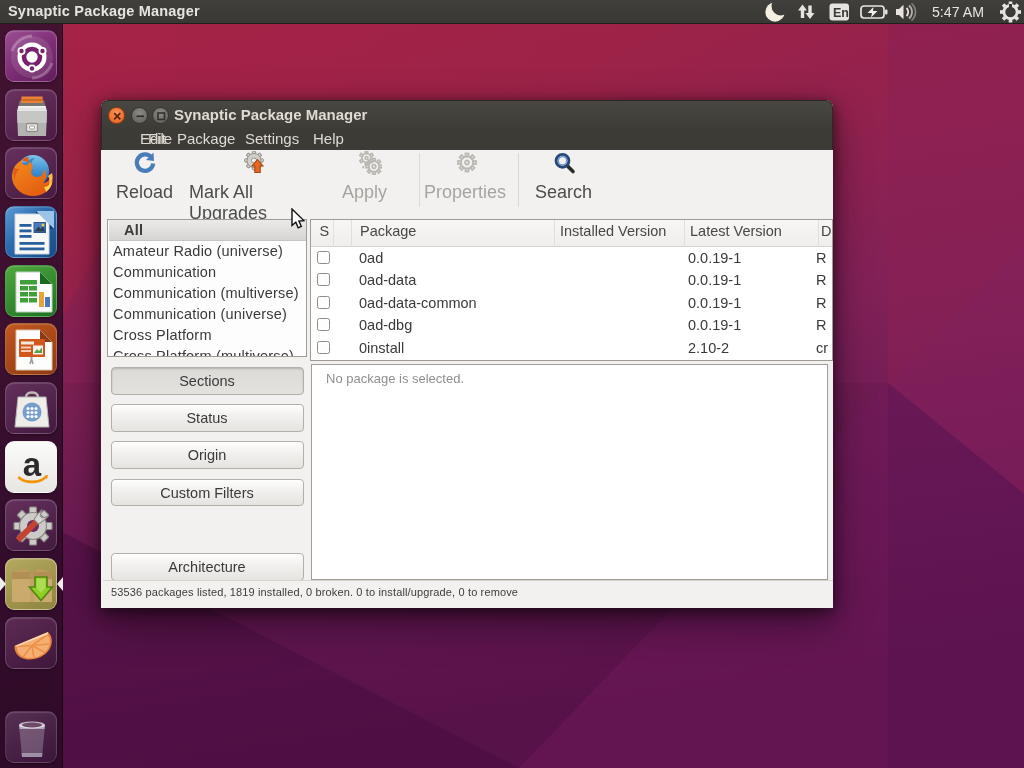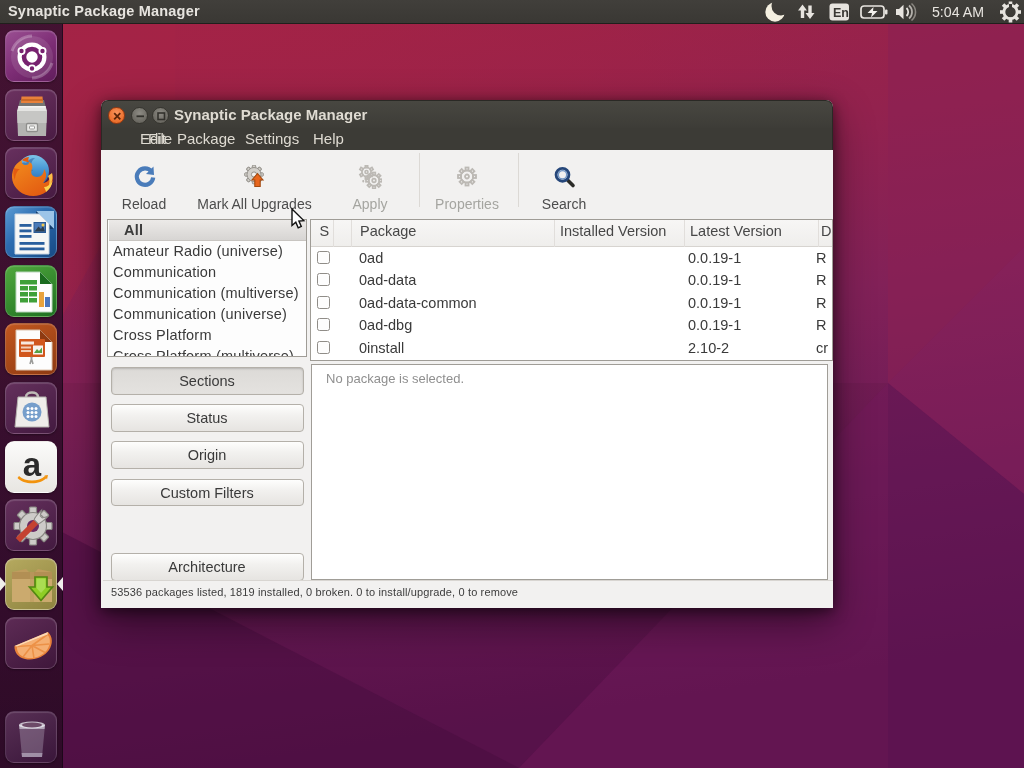--- a/index.html
+++ b/index.html
@@ -42,21 +42,21 @@
   #btn-max  { left:49.5px; background:radial-gradient(circle at 50% 35%, #8d8b84, #706e67 60%, #5d5b54); border:1px solid #36352f; }
   .wbtn svg { position:absolute; left:0; top:0; }
 
   #menubar { position:absolute; left:0; top:28px; width:732px; height:22px;
     background:#3c3b36; border-left:1px solid #2a2925; border-right:1px solid #2a2925;
     color:#dfdbd2; font-size:15px; }
   #menubar span { position:absolute; top:2px; }
 
   #toolbar { position:absolute; left:1px; top:50px; width:730px; height:62.5px;
     background:#f2f1f0; }
-  .titem { position:absolute; top:15px; text-align:center; color:#4c4c4c; font-size:14px; }
+  .titem { position:absolute; top:1px; text-align:left; color:#4c4c4c; font-size:18px; }
   .titem.dis { color:#a5a5a0; }
   .titem .ticon { display:block; margin:0 auto 7px auto; width:24px; height:24px; }
   .tsep { position:absolute; top:3px; height:54px; width:1px; background:#dcd9d5; }
 
   
   #content { position:absolute; left:1px; top:0; width:730px; height:507px; }
 
   #seclist { position:absolute; left:5px; top:118.5px; width:200px; height:138.5px;
     background:#fdfdfd; border:1px solid #9f9c96; font-size:14.5px; color:#3a3a3a; overflow:hidden; }
   .lrow { position:absolute; left:1px; width:197px; height:21px; line-height:21px; padding-left:4px; white-space:nowrap; letter-spacing:0.2px; }
@@ -167,21 +167,21 @@
             <rect x="-1.8" y="-10.5" width="3.6" height="5"></rect>
           </g>
         <g transform="rotate(315)">
             <rect x="-1.8" y="-10.5" width="3.6" height="5"></rect>
           </g>
         <circle r="6.6" fill="none" stroke="#e7e4df" stroke-width="2.8"></circle>
         <rect x="-1.5" y="-8" width="3" height="5" fill="#3a3834"></rect>
       </g>
     </g>
   </svg>
-  <div id="clock">5:04 AM</div>
+  <div id="clock">5:47 AM</div>
 </div>
 
 <div id="launcher">
 
   <div class="tile" style="top:6px; background:linear-gradient(145deg,#9a4f92,#7c2c74 55%,#611d5c);">
     <svg width="52" height="52" viewBox="0 0 52 52">
       <circle cx="26" cy="26" r="21" fill="rgba(255,255,255,0.10)"></circle>
       <path d="M 6 20 A 21 21 0 0 1 26 5" stroke="rgba(255,255,255,0.25)" stroke-width="3" fill="none"></path>
       <path d="M 46 32 A 21 21 0 0 1 26 47" stroke="rgba(255,255,255,0.25)" stroke-width="3" fill="none"></path>
       <circle cx="26" cy="26" r="14.5" fill="#ffffff"></circle>

